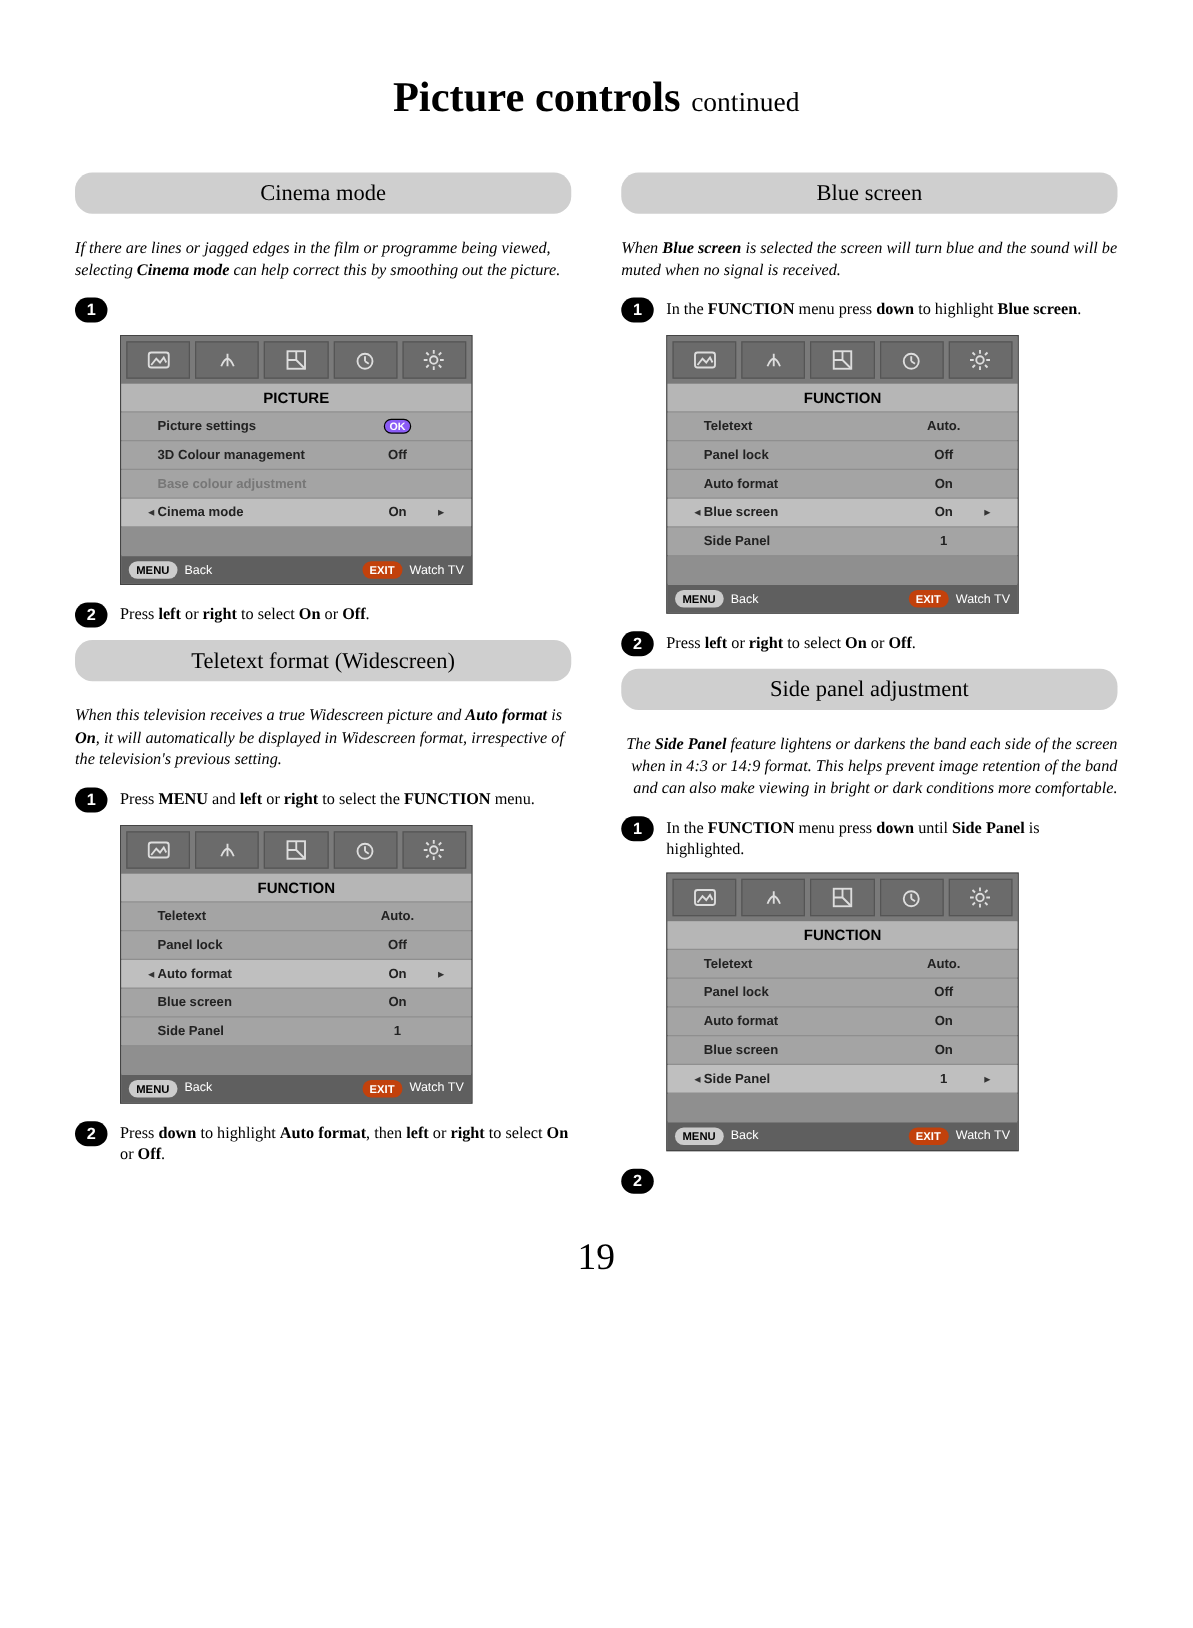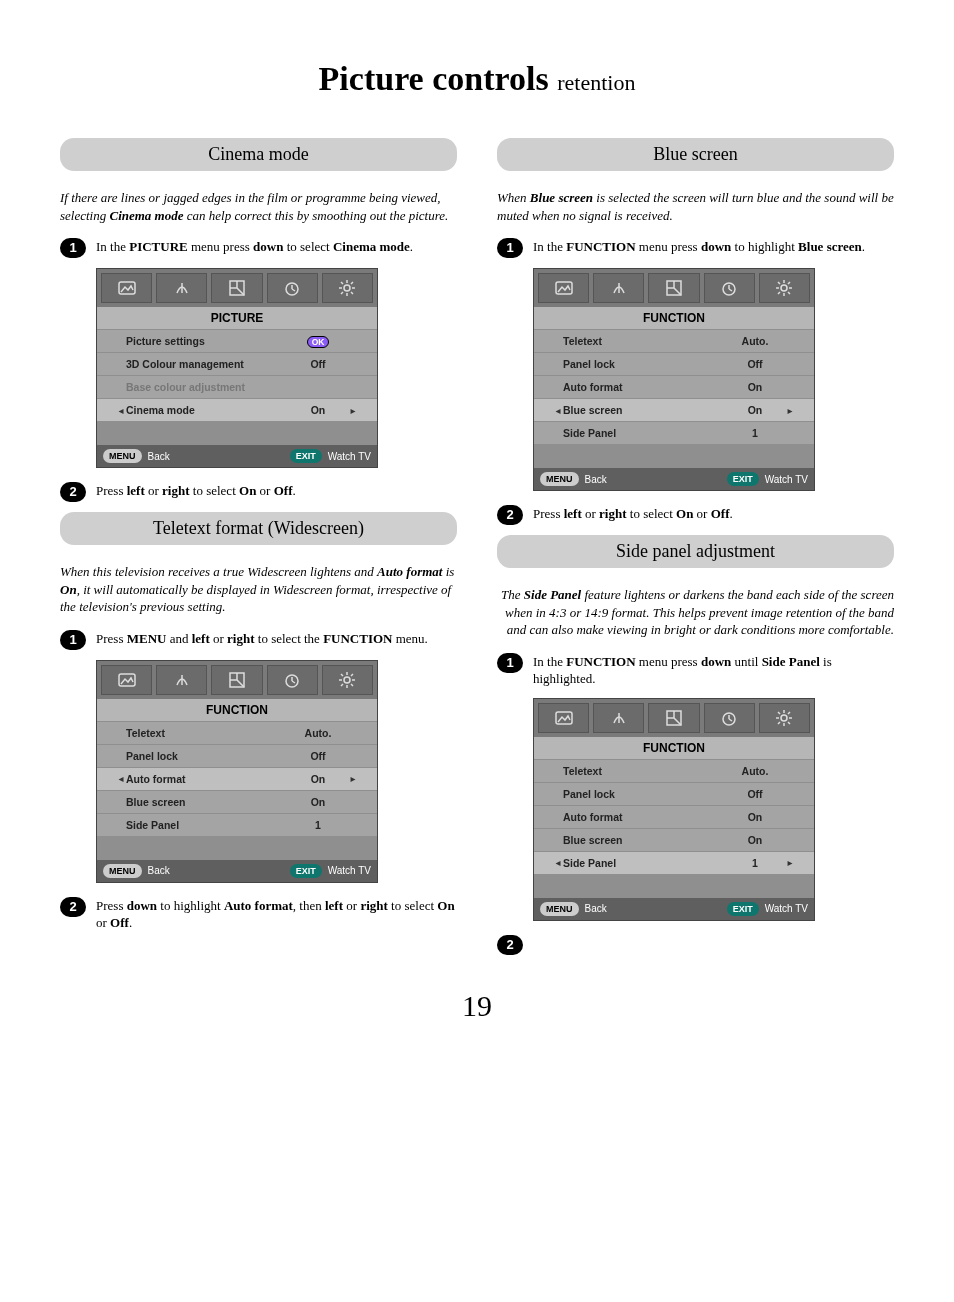--- a/index.html
+++ b/index.html
@@ -125,21 +125,21 @@
   .pill {
     display: inline-block;
     background: #ccc;
     color: #000;
     border-radius: 8px;
     padding: 0 6px;
     font-weight: bold;
     font-size: 9px;
     line-height: 14px;
   }
-  .pill.dark { background: #0f766e; color: #fff; }
+  .pill.dark { background: #c2410c; color: #fff; }
   .ok-badge {
     display: inline-block;
     border: 1.5px solid #000;
     border-radius: 9px;
     padding: 0 4px;
     font-size: 8.5px;
     font-weight: bold;
     background: #8b5cf6;
     color: #fff;
   }
@@ -149,36 +149,33 @@
     margin-top: 24px;
   }
   .bold { font-weight: bold; }
   svg.icon-glyph { width: 20px; height: 20px; }
 </style>
 </head>
 <body>
 
 <h1 class="page-title">
   <span class="main">Picture controls</span>
-  <span class="sub">retention</span>
+  <span class="sub">continued</span>
 </h1>
 
 <div class="columns">
 
 <div class="column">
 
   <div class="section-header">Cinema mode</div>
   <p class="intro-text">
     <span>If there are lines or jagged edges in the film or programme being viewed, selecting </span><span class="bold">Cinema mode</span><span> can help correct this by smoothing out the picture.</span>
   </p>
   <div class="step">
     <span class="step-num">1</span>
-    <span class="step-text">
-      <span>In the </span><span class="bold">PICTURE</span><span> menu press </span><span class="bold">down</span><span> to select </span><span class="bold">Cinema mode</span><span>.</span>
-    </span>
   </div>
   <div class="osd">
         <div class="osd-icons">
           <div class="osd-icon">
             <svg class="icon-glyph" viewBox="0 0 20 20">
               <rect x="2" y="4" width="16" height="12" rx="2" fill="none" stroke="#ddd" stroke-width="1.5"></rect>
               <path d="M4 14 L8 9 L11 12 L14 8 L16 12" fill="none" stroke="#ddd" stroke-width="1.5"></path>
             </svg>
           </div>
           <div class="osd-icon">
@@ -242,21 +239,21 @@
       </div>
   <div class="step">
     <span class="step-num">2</span>
     <span class="step-text">
       <span>Press </span><span class="bold">left</span><span> or </span><span class="bold">right</span><span> to select </span><span class="bold">On</span><span> or </span><span class="bold">Off</span><span>.</span>
     </span>
   </div>
 
   <div class="section-header">Teletext format (Widescreen)</div>
   <p class="intro-text">
-    <span>When this television receives a true Widescreen lightens and </span><span class="bold">Auto format</span><span> is </span><span class="bold">On</span><span>, it will automatically be displayed in Widescreen format, irrespective of the television's previous setting.</span>
+    <span>When this television receives a true Widescreen picture and </span><span class="bold">Auto format</span><span> is </span><span class="bold">On</span><span>, it will automatically be displayed in Widescreen format, irrespective of the television's previous setting.</span>
   </p>
   <div class="step">
     <span class="step-num">1</span>
     <span class="step-text">
       <span>Press </span><span class="bold">MENU</span><span> and </span><span class="bold">left</span><span> or </span><span class="bold">right</span><span> to select the </span><span class="bold">FUNCTION</span><span> menu.</span>
     </span>
   </div>
   <div class="osd">
         <div class="osd-icons">
           <div class="osd-icon">

